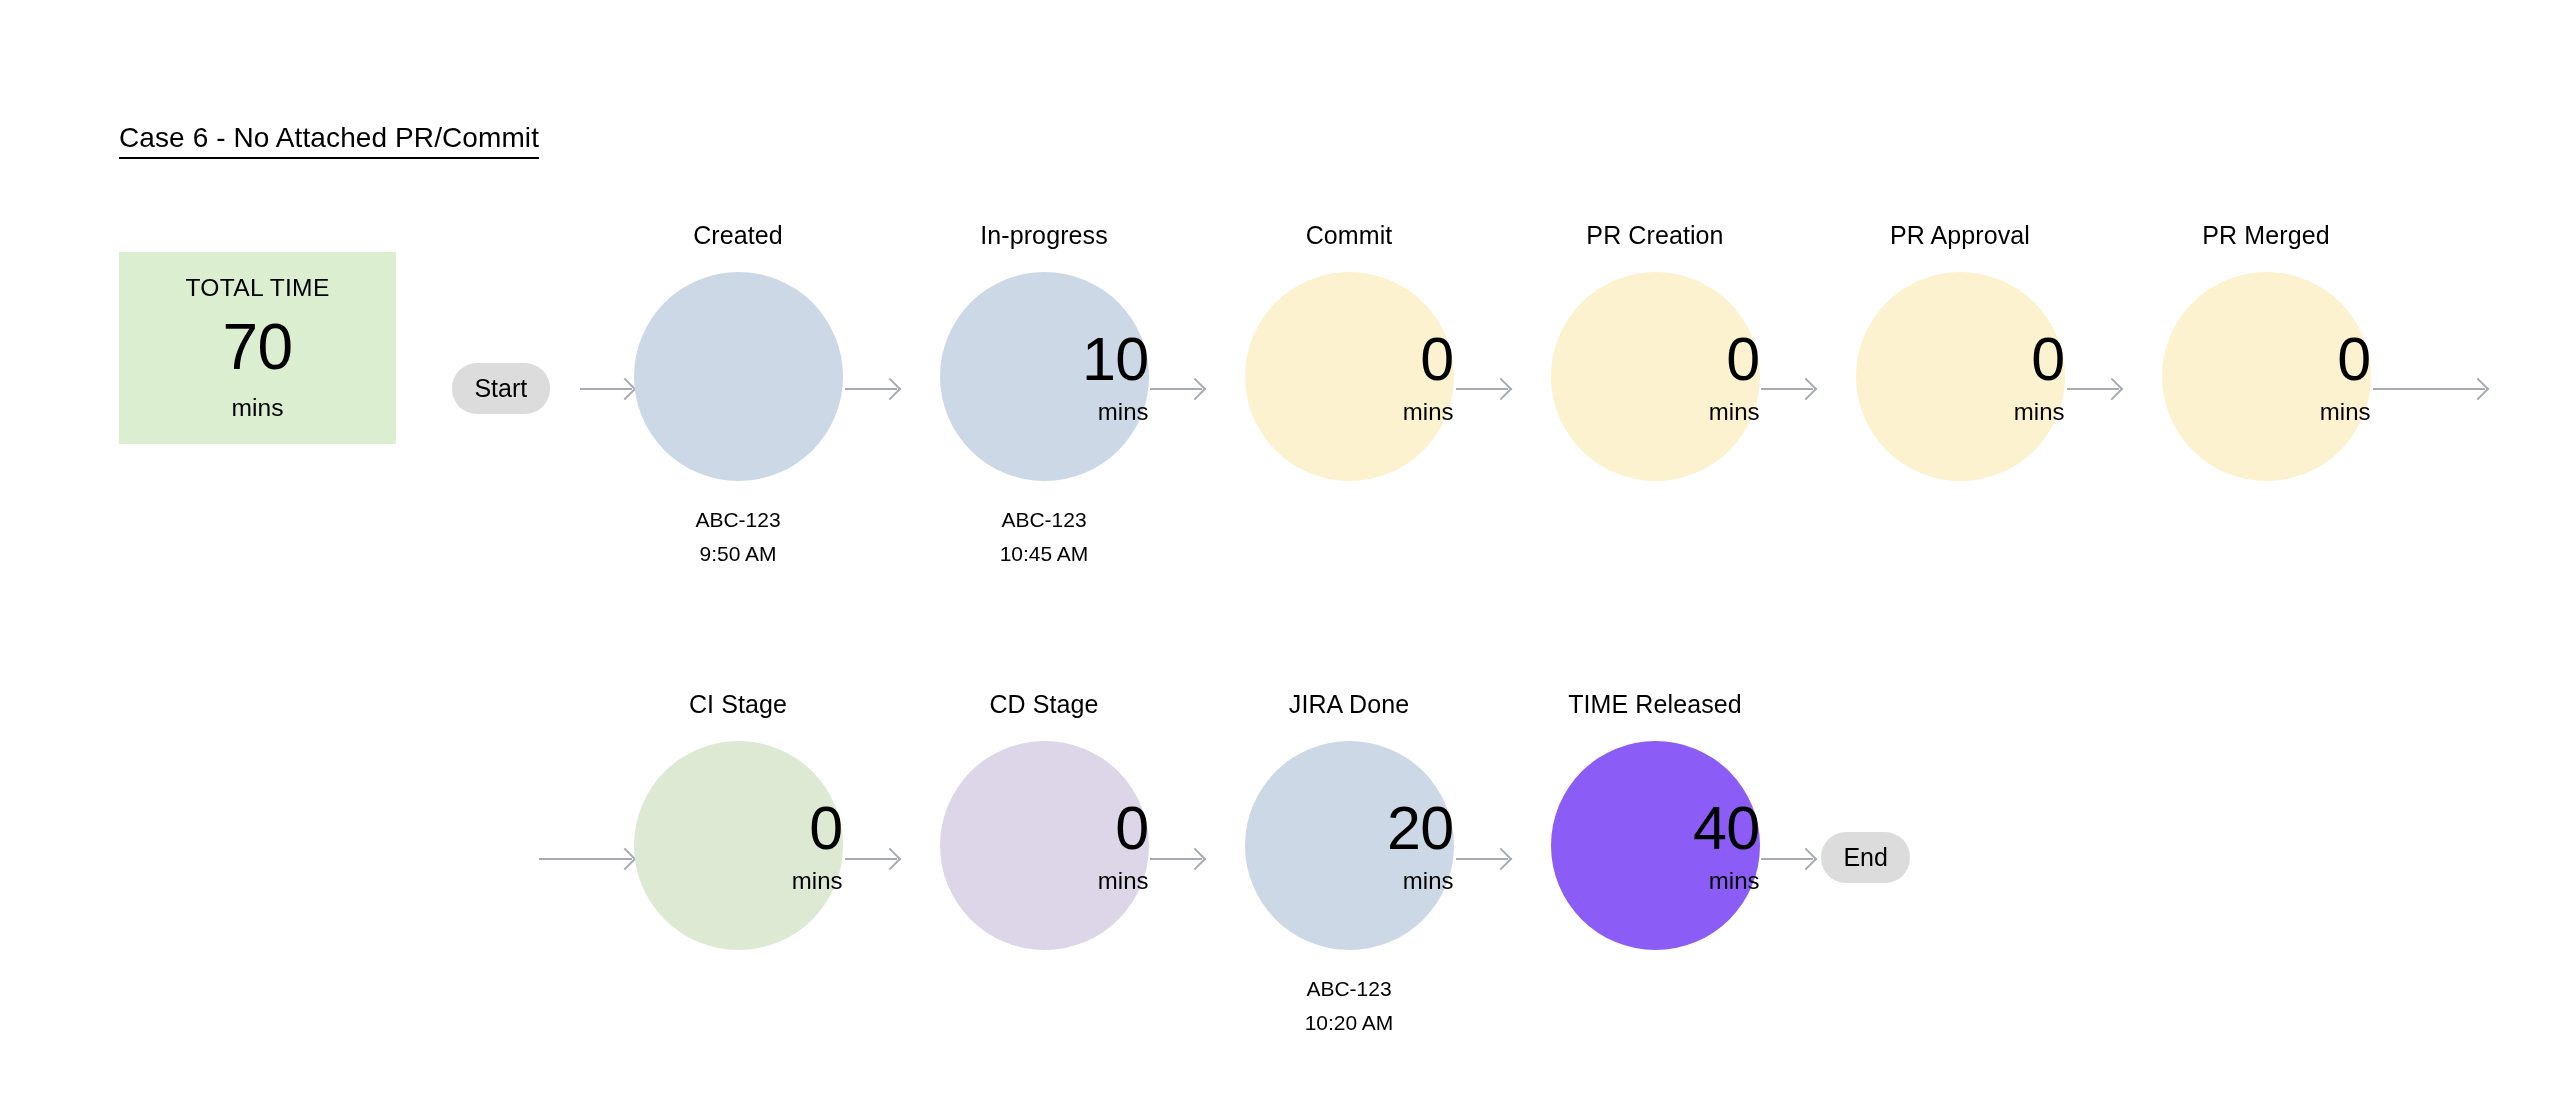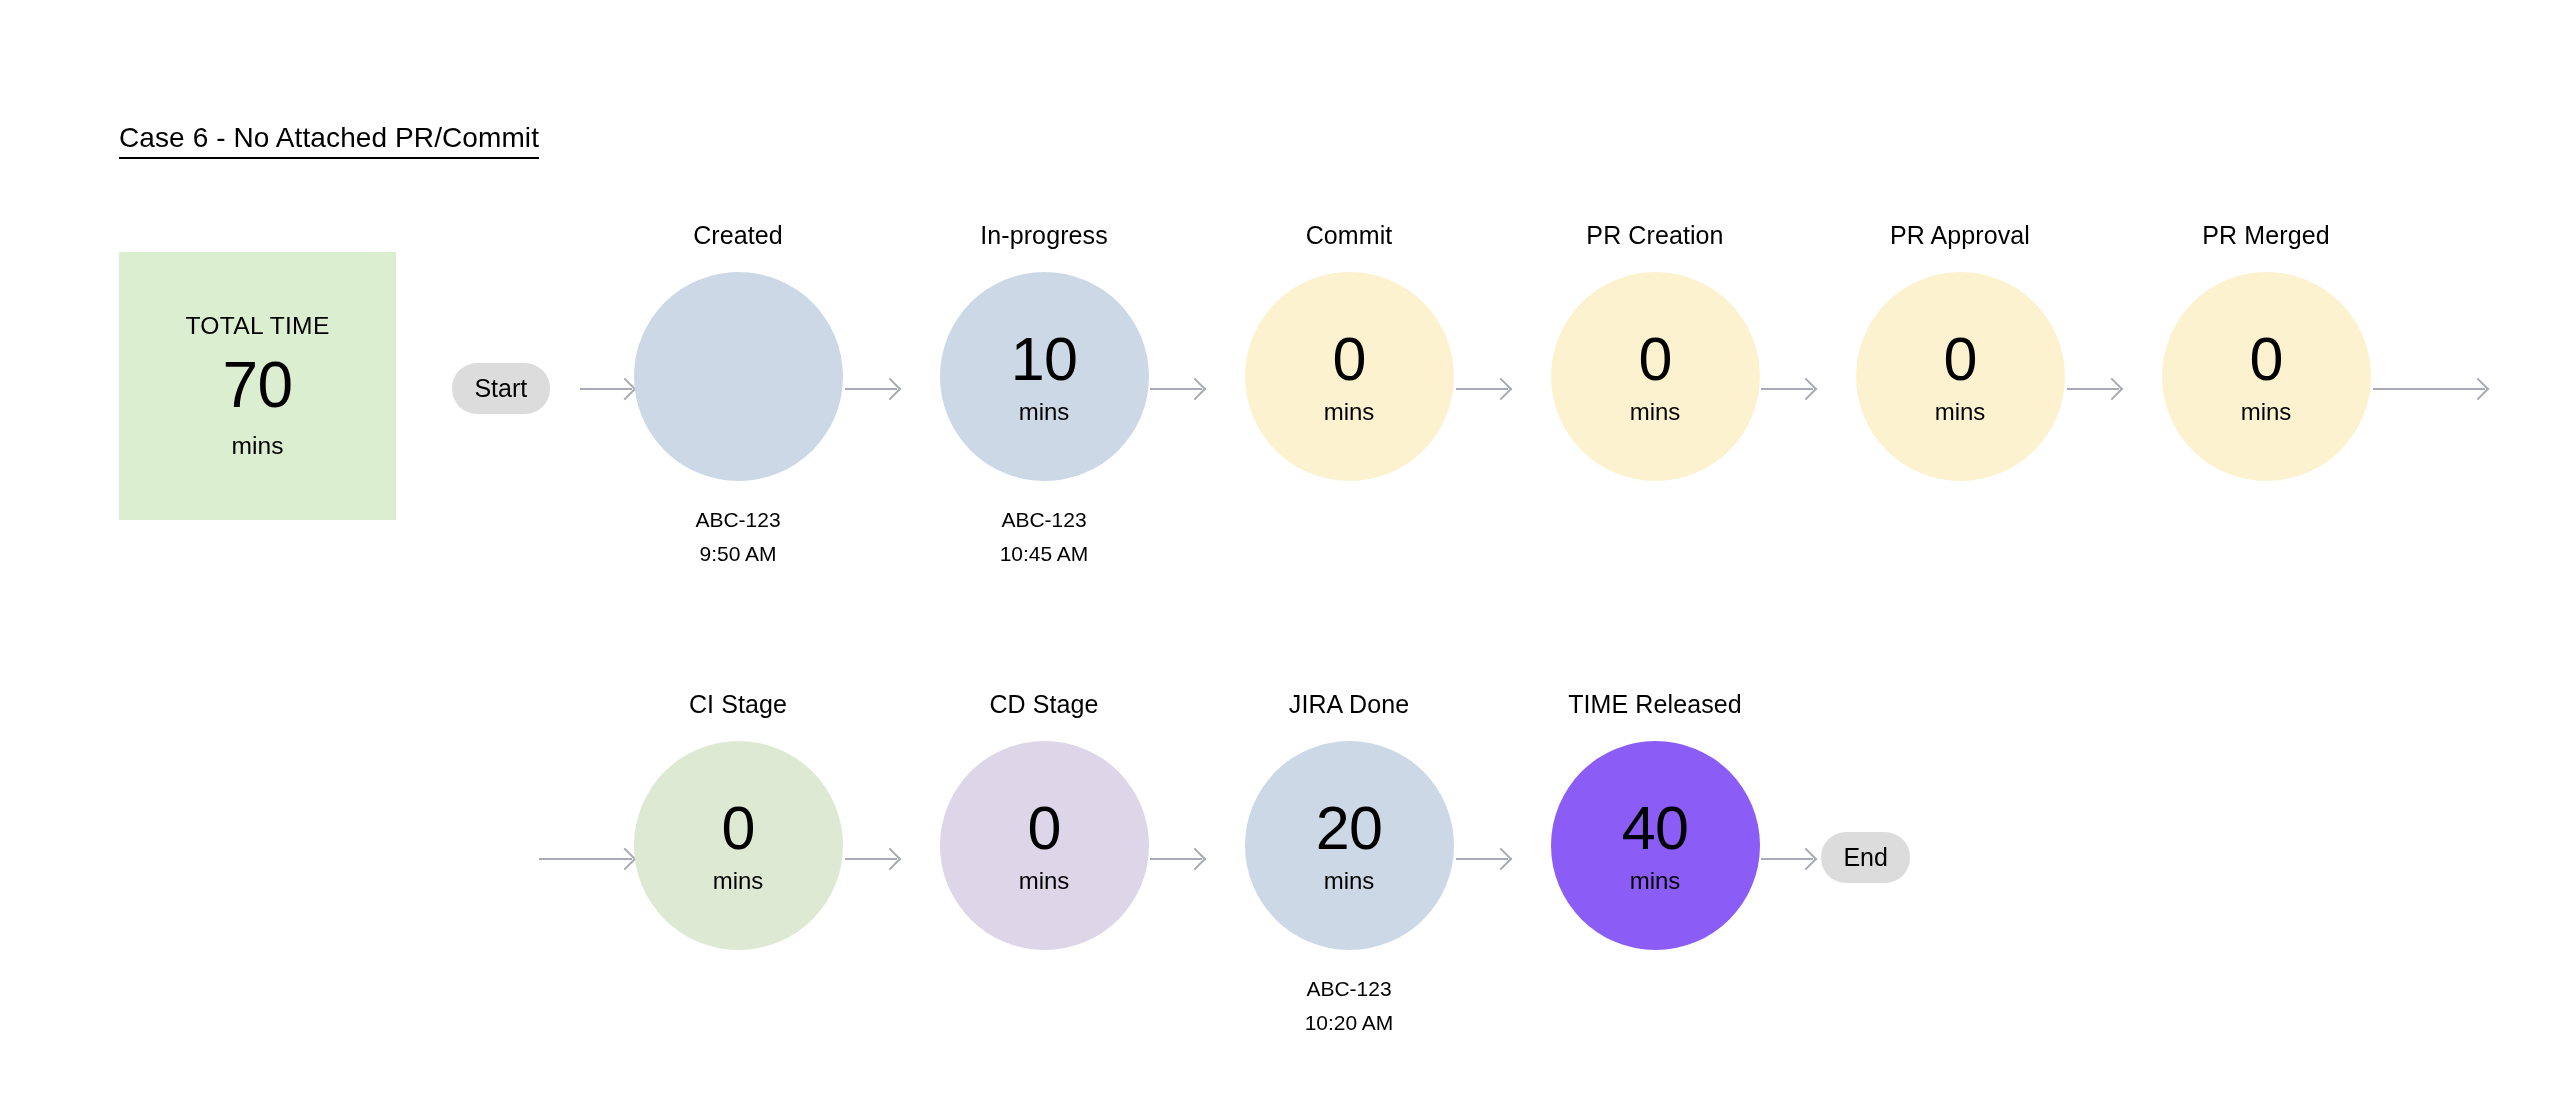--- a/index.html
+++ b/index.html
@@ -33,21 +33,21 @@
     line-height: 1.05;
     white-space: nowrap;
   }
 
   
   .total-card {
     position: absolute;
     left: 119px;
     top: 212px;
     width: 277px;
-    height: 268px;
+    height: 192px;
     background: #dbeed0;
     display: flex;
     flex-direction: column;
     align-items: center;
     justify-content: center;
     box-sizing: border-box;
   }
   .total-card .tc-label {
     font-size: 24.6px;
     font-weight: 400;
@@ -99,21 +99,21 @@
     margin-bottom: 24px;
     text-align: center;
   }
   .circle {
     width: 209px;
     height: 209px;
     border-radius: 50%;
     margin: 0 auto;
     display: flex;
     flex-direction: column;
-    align-items: center;
+    align-items: flex-end;
     justify-content: center;
   }
   .circle .c-value {
     font-size: 61px;
     font-weight: 400;
     line-height: 1;
     letter-spacing: -0.7px;
   }
   .circle .c-unit {
     font-size: 24px;

